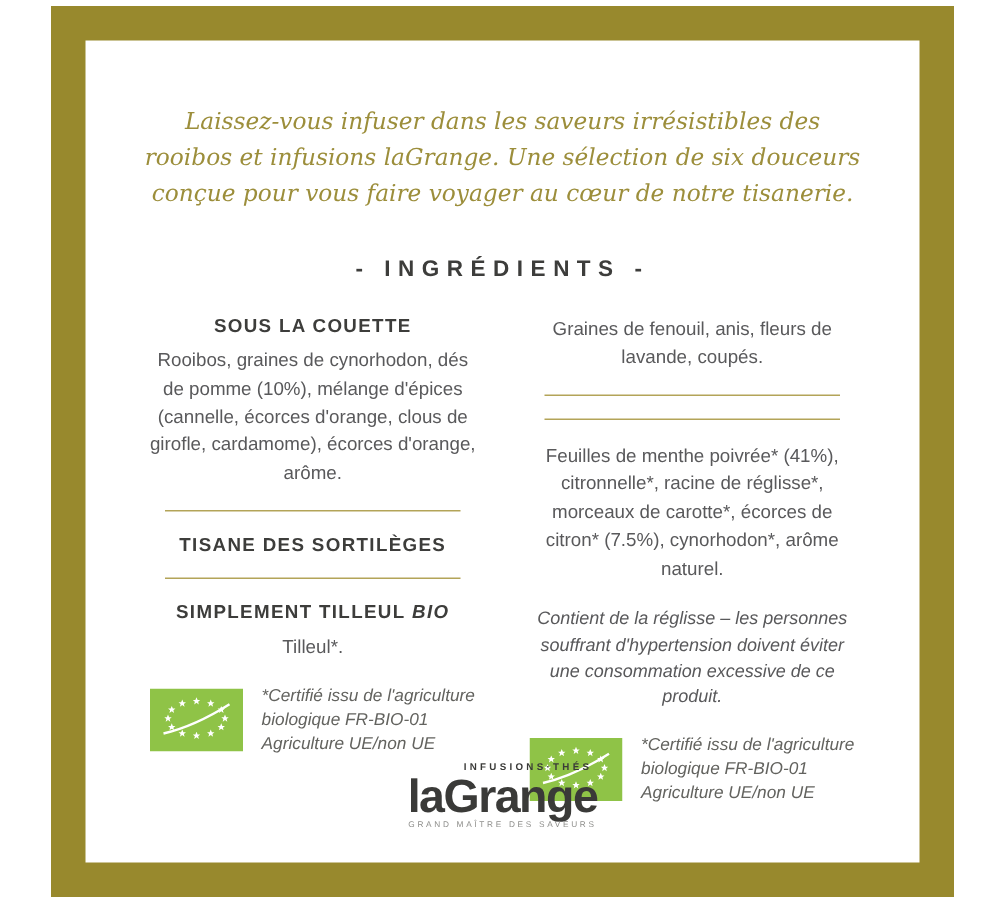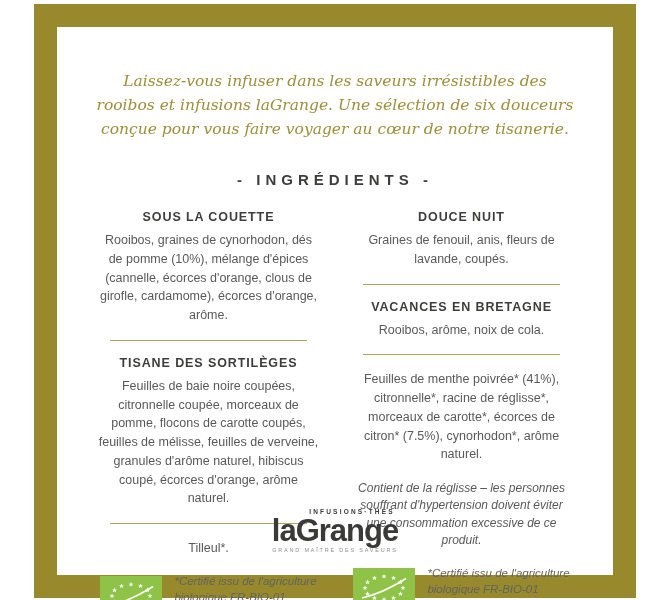--- a/index.html
+++ b/index.html
@@ -137,24 +137,24 @@
       <div class="columns">
 
         <div class="col">
           <div class="section">
             <div class="sec-title"><span>SOUS LA COUETTE</span></div>
             <p class="sec-body">Rooibos, graines de cynorhodon, dés de pomme (10%), mélange d'épices (cannelle, écorces d'orange, clous de girofle, cardamome), écorces d'orange, arôme.</p>
           </div>
           <hr class="divider">
           <div class="section">
             <div class="sec-title"><span>TISANE DES SORTILÈGES</span></div>
-            <p class="sec-body">Feuilles de baie noire coupées, citronnelle coupée, morceaux de pomme, flocons de carotte coupés, feuilles de mélisse, feuilles de verveine, granules d'arôme naturel, hibiscus coupé, écorces d'orange, arôme naturel.</p>
-          </div>
-          <hr class="divider">
-          <div class="section">
+          </div>
+          <hr class="divider">
+          <div class="section">
+            <div class="sec-title"><span>SIMPLEMENT TILLEUL</span><span class="bio"> BIO</span></div>
             <p class="sec-body">Tilleul*.</p>
             <div class="cert">
               <svg class="bio-logo" width="62" height="42" viewBox="0 0 62 42" xmlns="http://www.w3.org/2000/svg">
                 <defs>
                   <path id="star" d="M0,-2.6 L0.76,-0.8 L2.47,-0.8 L1.1,0.3 L1.53,2.1 L0,1.0 L-1.53,2.1 L-1.1,0.3 L-2.47,-0.8 L-0.76,-0.8 Z" fill="#ffffff"></path>
                 </defs>
                 <rect width="62" height="42" fill="#8FC347"></rect>
                 <use href="#star" x="50" y="20"></use>
                 <use href="#star" x="47.5" y="25.8"></use>
                 <use href="#star" x="40.5" y="30"></use>
@@ -171,28 +171,23 @@
               </svg>
               <p class="cert-text">*Certifié issu de l'agriculture
 biologique FR-BIO-01
 Agriculture UE/non UE</p>
             </div>
           </div>
         </div>
 
         <div class="col">
           <div class="section">
-            <div class="sec-title"><span>DOUCE NUIT</span></div>
             <p class="sec-body">Graines de fenouil, anis, fleurs de lavande, coupés.</p>
           </div>
           <hr class="divider">
-          <div class="section">
-            <div class="sec-title"><span>VACANCES EN BRETAGNE</span></div>
-            <p class="sec-body">Rooibos, arôme, noix de cola.</p>
-          </div>
           <hr class="divider">
           <div class="section">
             <p class="sec-body">Feuilles de menthe poivrée* (41%), citronnelle*, racine de réglisse*, morceaux de carotte*, écorces de citron* (7.5%), cynorhodon*, arôme naturel.</p>
             <p class="note">Contient de la réglisse – les personnes souffrant d'hypertension doivent éviter une consommation excessive de ce produit.</p>
             <div class="cert">
               <svg class="bio-logo" width="62" height="42" viewBox="0 0 62 42" xmlns="http://www.w3.org/2000/svg">
                 <rect width="62" height="42" fill="#8FC347"></rect>
                 <use href="#star" x="50" y="20"></use>
                 <use href="#star" x="47.5" y="25.8"></use>
                 <use href="#star" x="40.5" y="30"></use>

